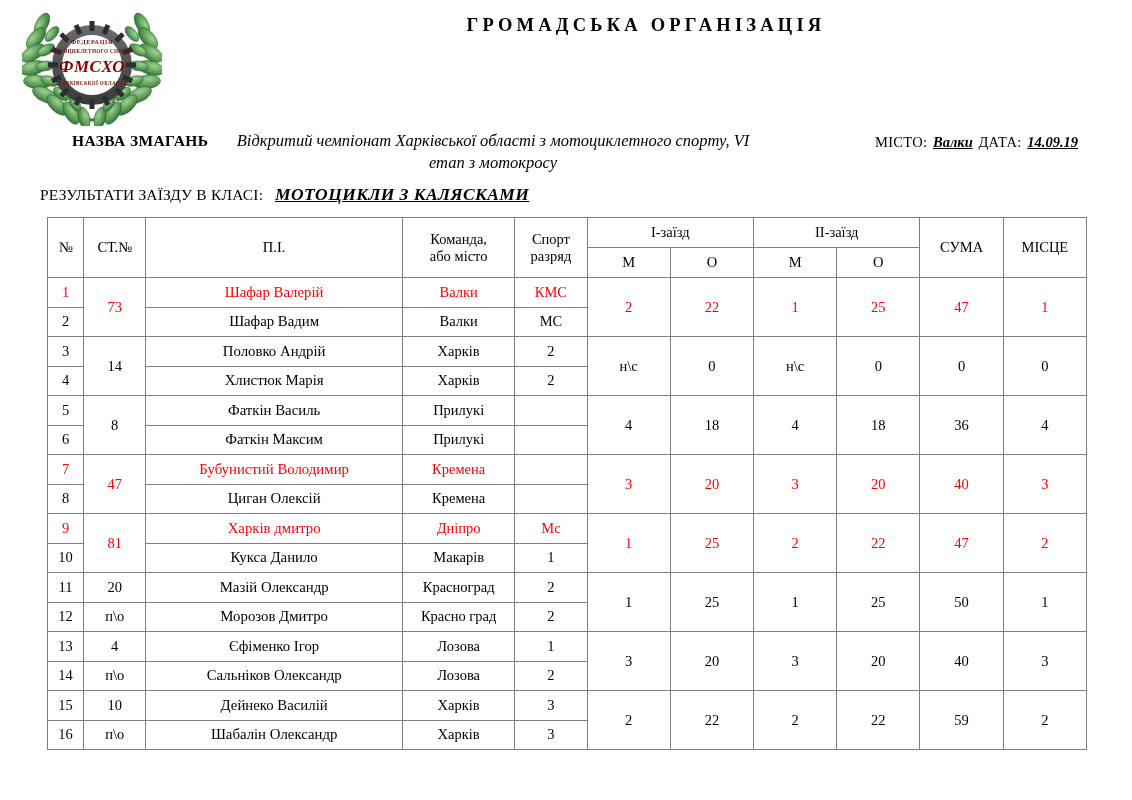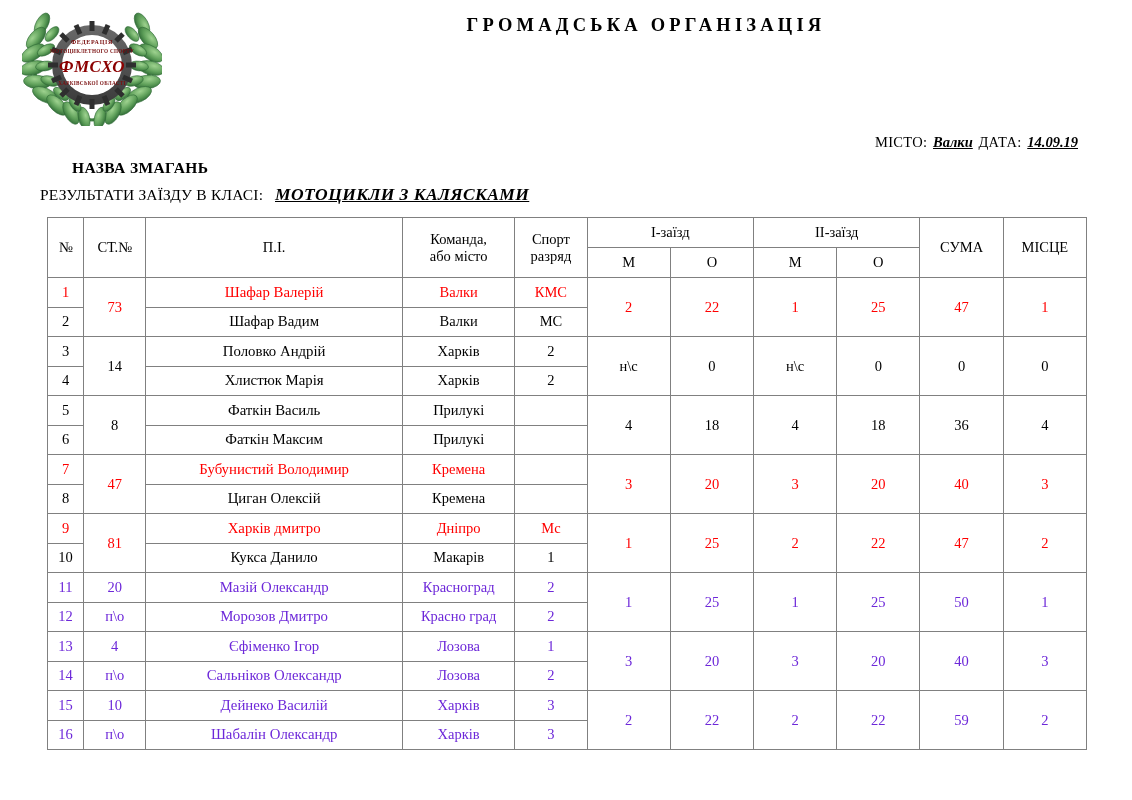--- a/index.html
+++ b/index.html
@@ -57,21 +57,20 @@
     height: 54px;
     margin-top: 8px;
   }
   .meta-label {
     position: absolute;
     left: 72px;
     top: 4px;
     font-size: 15.5px;
     font-weight: bold;
     letter-spacing: 0.4px;
-    margin-top: 27px;
   }
   .meta-value {
     position: absolute;
     left: 228px;
     top: 2px;
     width: 530px;
     font-size: 16.5px;
     font-style: italic;
     line-height: 1.32;
     text-align: center;
@@ -137,21 +136,21 @@
   .h-tall { height: 58px; }
   td.num-cell { height: 28.5px; font-size: 14.5px; }
   td.name-cell {
     text-align: left;
     padding-left: 8px;
     height: 28.5px;
     font-size: 14.8px;
   }
   td.ctr { height: 28.5px; }
   .red  { color: #FF0000; }
-  .blue { color: #6d28d9; }
+  .blue { color: #000000; }
 
   
   col.c-no     { width: 36px; }
   col.c-stno   { width: 62px; }
   col.c-pi     { width: 256px; }
   col.c-team   { width: 112px; }
   col.c-rank   { width: 72px; }
   col.c-m1     { width: 83px; }
   col.c-o1     { width: 83px; }
   col.c-m2     { width: 83px; }
@@ -254,20 +253,21 @@
     </svg>
   </div>
 
   <div class="org-titles">
     <div class="org-line1">ГРОМАДСЬКА ОРГАНІЗАЦІЯ</div>
   </div>
 </div>
 
 <div class="meta-row">
   <div class="meta-label">НАЗВА ЗМАГАНЬ</div>
+  <div class="meta-value">Відкритий чемпіонат Харківської області з мотоциклетного спорту, VI етап з мотокросу</div>
   <div class="meta-right">
     <span class="lbl">МІСТО:</span>
     <span class="val">Валки</span>
     <span class="lbl">ДАТА:</span>
     <span class="val">14.09.19</span>
   </div>
 </div>
 
 <div class="class-line">
   <span class="cl-lbl">РЕЗУЛЬТАТИ ЗАЇЗДУ В КЛАСІ:</span>

